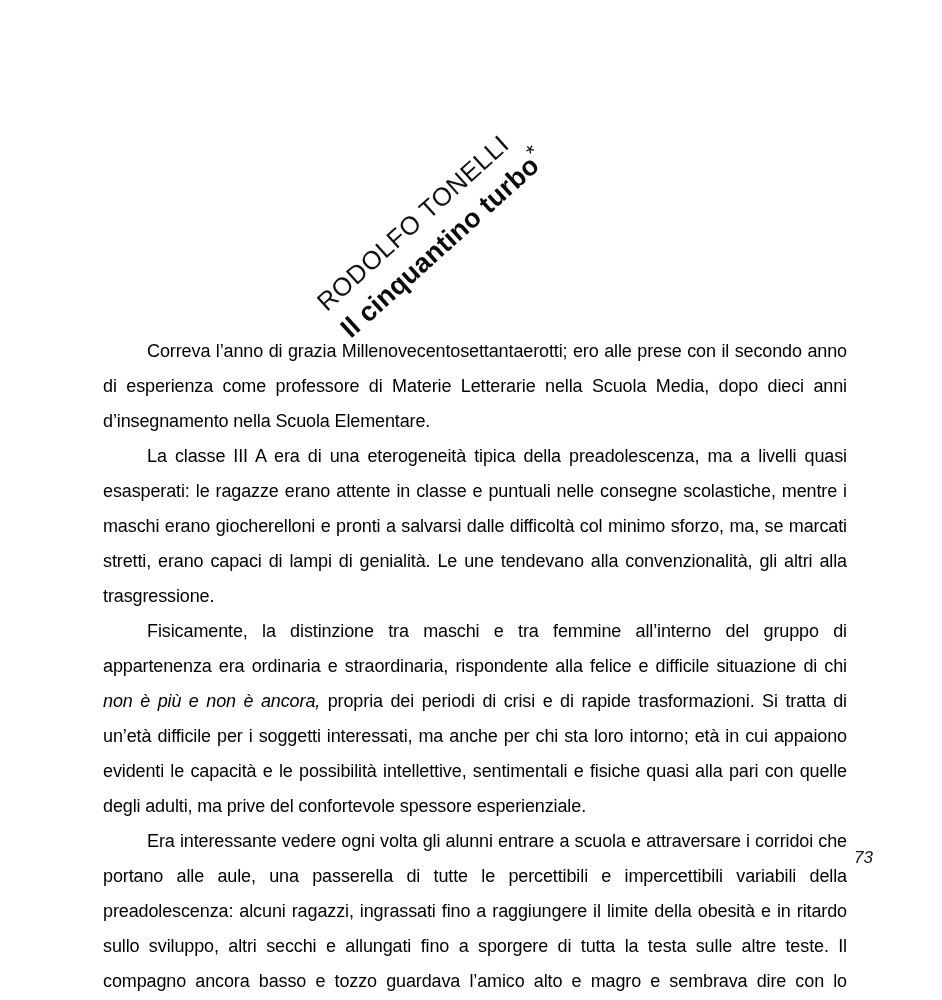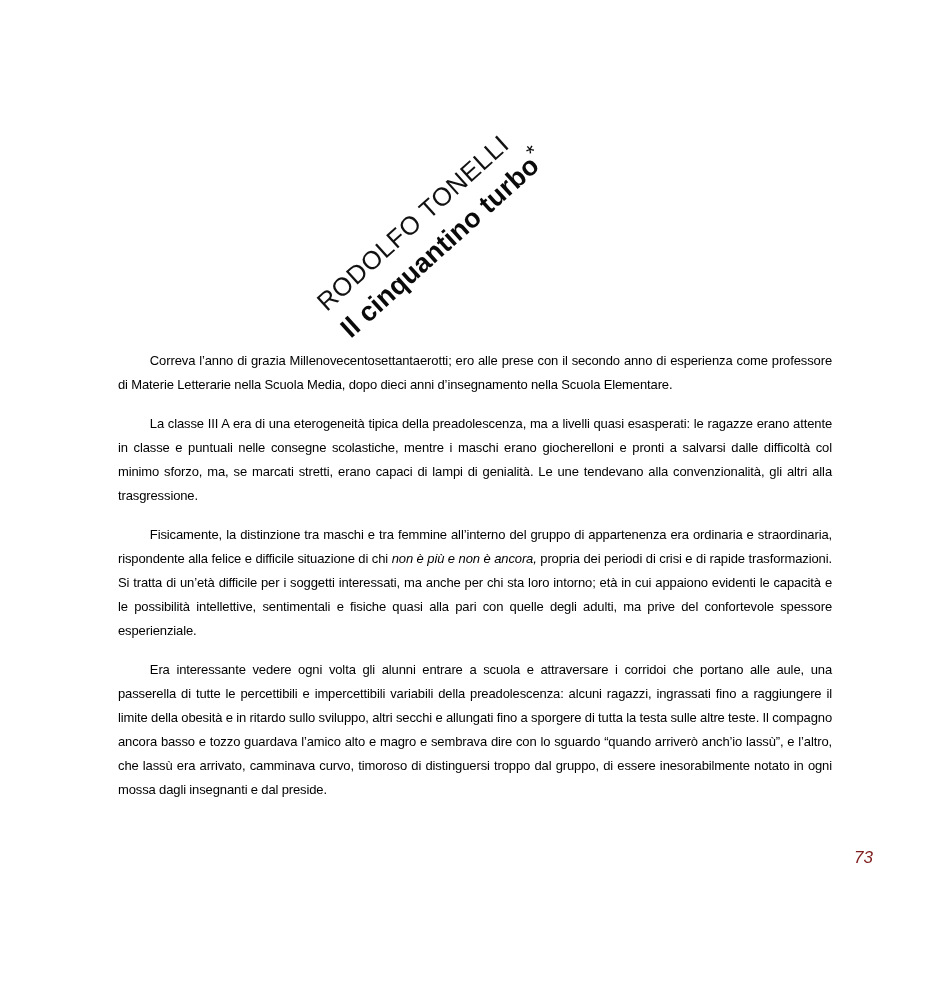--- a/index.html
+++ b/index.html
@@ -70,41 +70,41 @@
   }
 
   
   .body-col {
     position: absolute;
     left: 103px;
     top: 334px;
     width: 744px;
   }
   .para {
-    margin: 15px;
-    font-size: 13px;
-    line-height: 24px;
+    margin: 0;
+    font-size: 18px;
+    line-height: 35px;
     text-align: justify;
     text-justify: inter-word;
     text-indent: 2.45em;
     letter-spacing: -0.12px;
     word-spacing: -0.1px;
     hyphens: manual;
   }
   .para em {
   }
 
   
   .folio {
     position: absolute;
     left: 854px;
     top: 848px;
     font-size: 17px;
     font-style: italic;
-    color: #7f1d1d;
+    color: #0f172a;
   }
 </style>
 </head>
 <body>
 
 <div class="page">
 
   <div class="banner-area">
     
     

